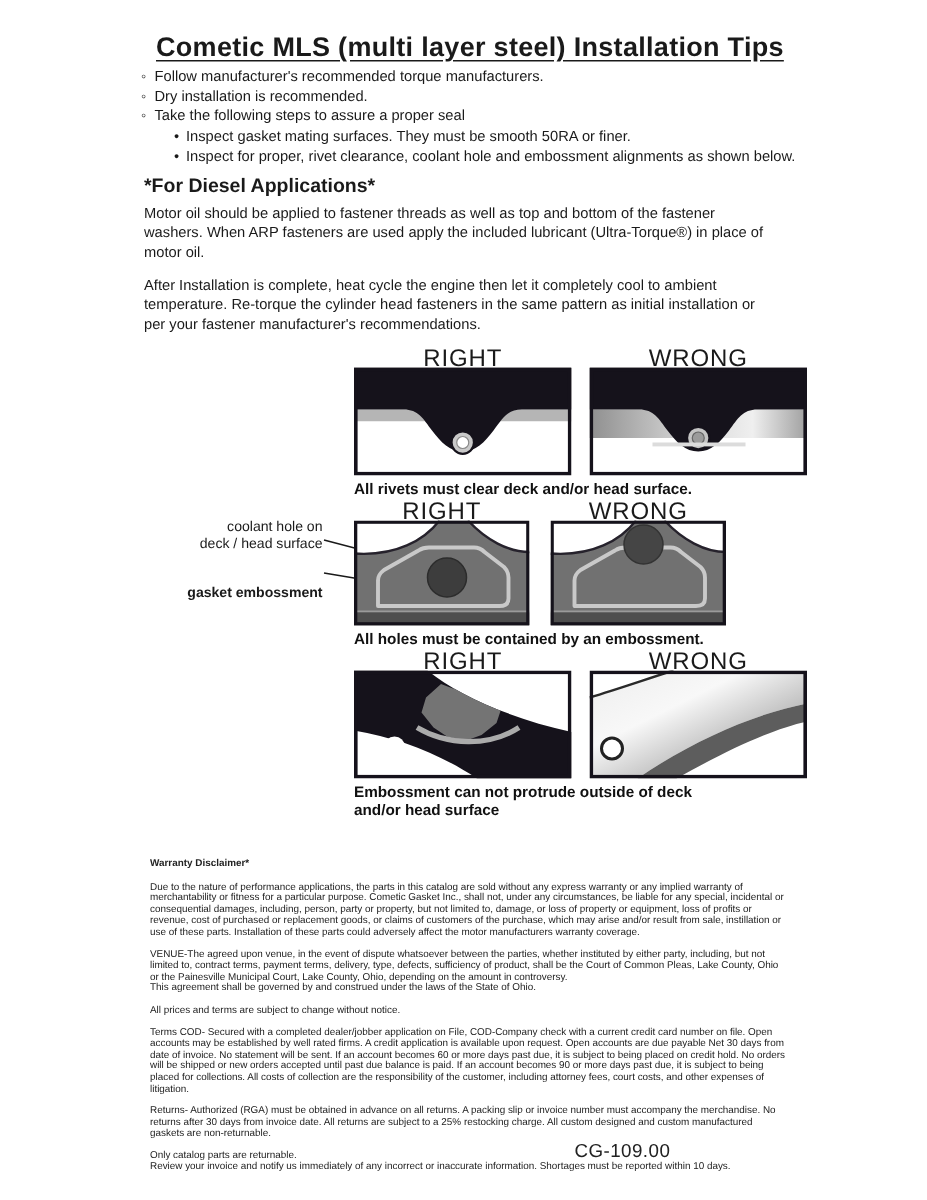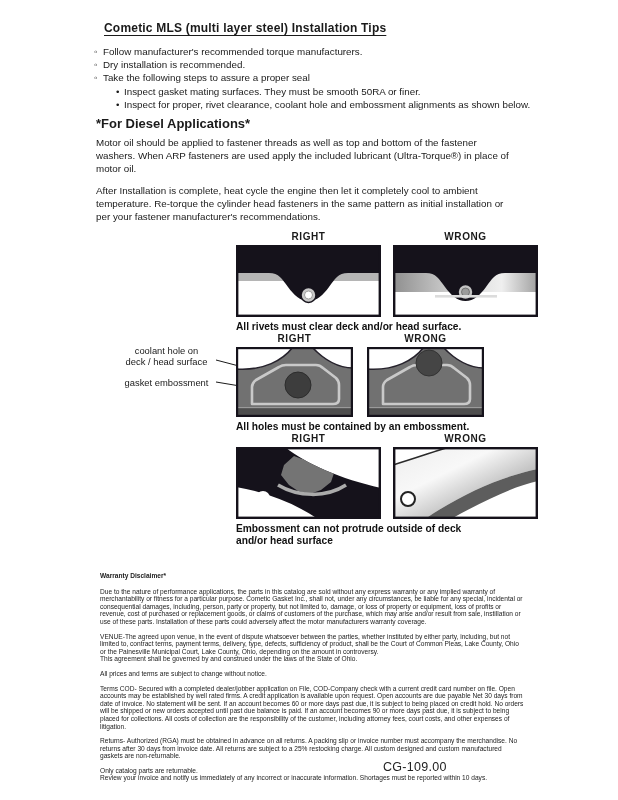--- a/index.html
+++ b/index.html
@@ -3,54 +3,54 @@
 <meta charset="utf-8">
 <style>
   html,body{margin:0;padding:0;background:#ffffff;}
   .page{
     position:relative;width:618px;height:800px;background:#fff;overflow:hidden;
     color:#1a1a1a;font-family:"Liberation Sans", sans-serif;
   }
   .abs{position:absolute;}
 
   
-  .doc-title{left:104px;top:21px;font-size:12px;font-weight:bold;
+  .doc-title{left:104px;top:21px;font-size:18px;font-weight:bold;
     text-decoration:underline;text-underline-offset:3px;letter-spacing:.2px;}
   .tips{left:94px;top:45px;width:440px;font-size:9.8px;line-height:13.2px;}
   .tip-row{display:flex;}
   .tip-row .glyph{width:9px;flex:0 0 9px;text-align:left;}
   .tip-row.sub{padding-left:22px;}
   .tip-row.sub .glyph{width:8px;flex:0 0 8px;}
 
   
   .diesel{left:96px;top:117px;width:430px;font-size:9.8px;line-height:13px;}
   .diesel h2{margin:0 0 6px 0;font-size:13px;font-weight:bold;}
   .diesel p{margin:0 16px 9px 0;}
 
   
   .fig{width:302px;}
   .fig.narrow{width:248px;}
-  .fig-labels{display:flex;height:14px;font-size:10px;font-weight:bold;letter-spacing:.6px;justify-content:flex-end;}
+  .fig-labels{display:flex;height:14px;font-size:16px;font-weight:normal;letter-spacing:.6px;justify-content:flex-end;}
   .fig-labels .lab{width:145px;text-align:center;}
   .fig.narrow .fig-labels .lab{width:117px;}
   .fig-labels .gap{width:12px;}
   .fig.narrow .fig-labels .gap{width:14px;}
   .fig-boxes{display:flex;margin-top:0;}
   .fig-boxes .gap{width:12px;}
   .fig.narrow .fig-boxes .gap{width:14px;}
   .fig-caption{margin-top:4px;font-size:10.2px;font-weight:bold;white-space:pre-line;line-height:11.5px;color:#111;}
   .fig1{left:236px;top:231px;}
   .fig2{left:236px;top:333px;}
   .fig3{left:236px;top:433px;}
   svg{display:block;}
 
   
-  .callouts{left:118px;top:345px;width:97px;text-align:center;font-size:9.4px;line-height:11px;}
+  .callouts{left:118px;top:345px;width:97px;text-align:right;font-size:9.4px;line-height:11px;}
   .callouts .co{white-space:pre-line;}
-  .callouts .co + .co{margin-top:10px;}
+  .callouts .co + .co{margin-top:22px;font-weight:bold;}
   .leader-overlay{left:212px;top:354px;pointer-events:none;}
 
   
   .disclaimer{left:100px;top:572px;width:424px;font-size:6.6px;line-height:7.6px;color:#222;}
   .disclaimer .head{font-weight:bold;margin-bottom:8px;}
   .disclaimer .fine{white-space:pre-line;margin-bottom:7px;}
 
   .doc-number{left:383px;top:760px;font-size:12.5px;color:#222;letter-spacing:.3px;}
 </style>
 </head>

